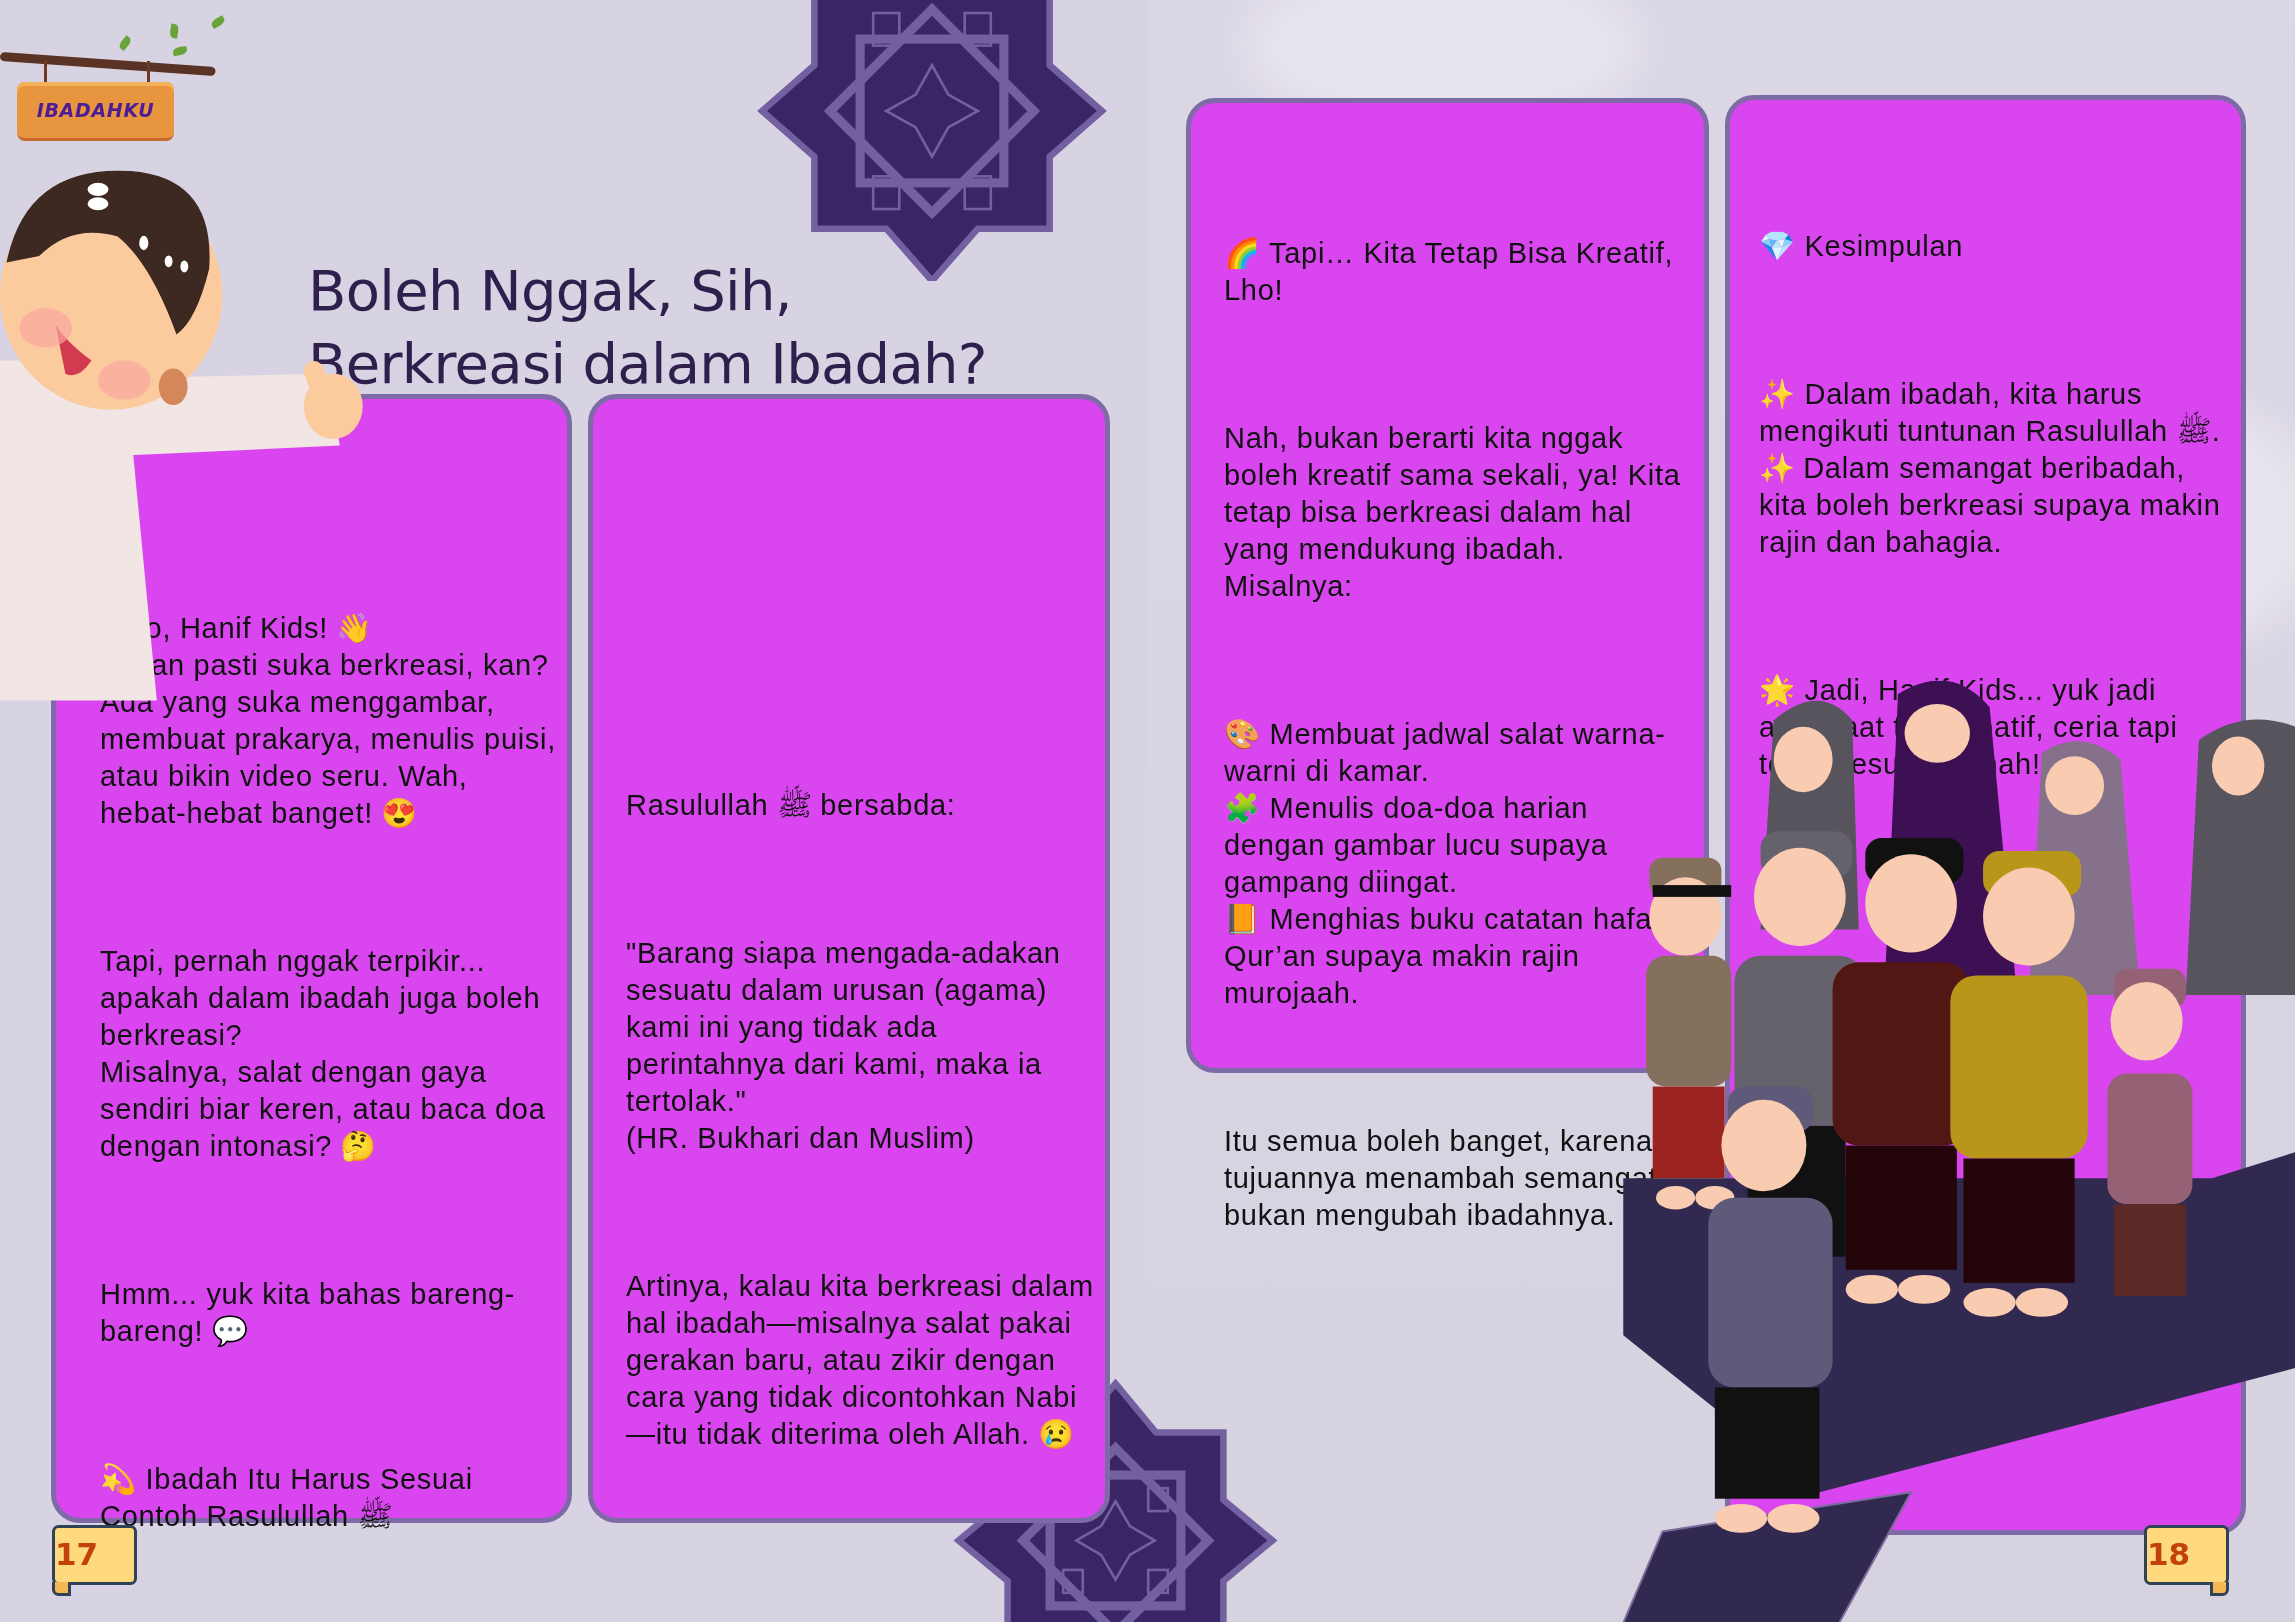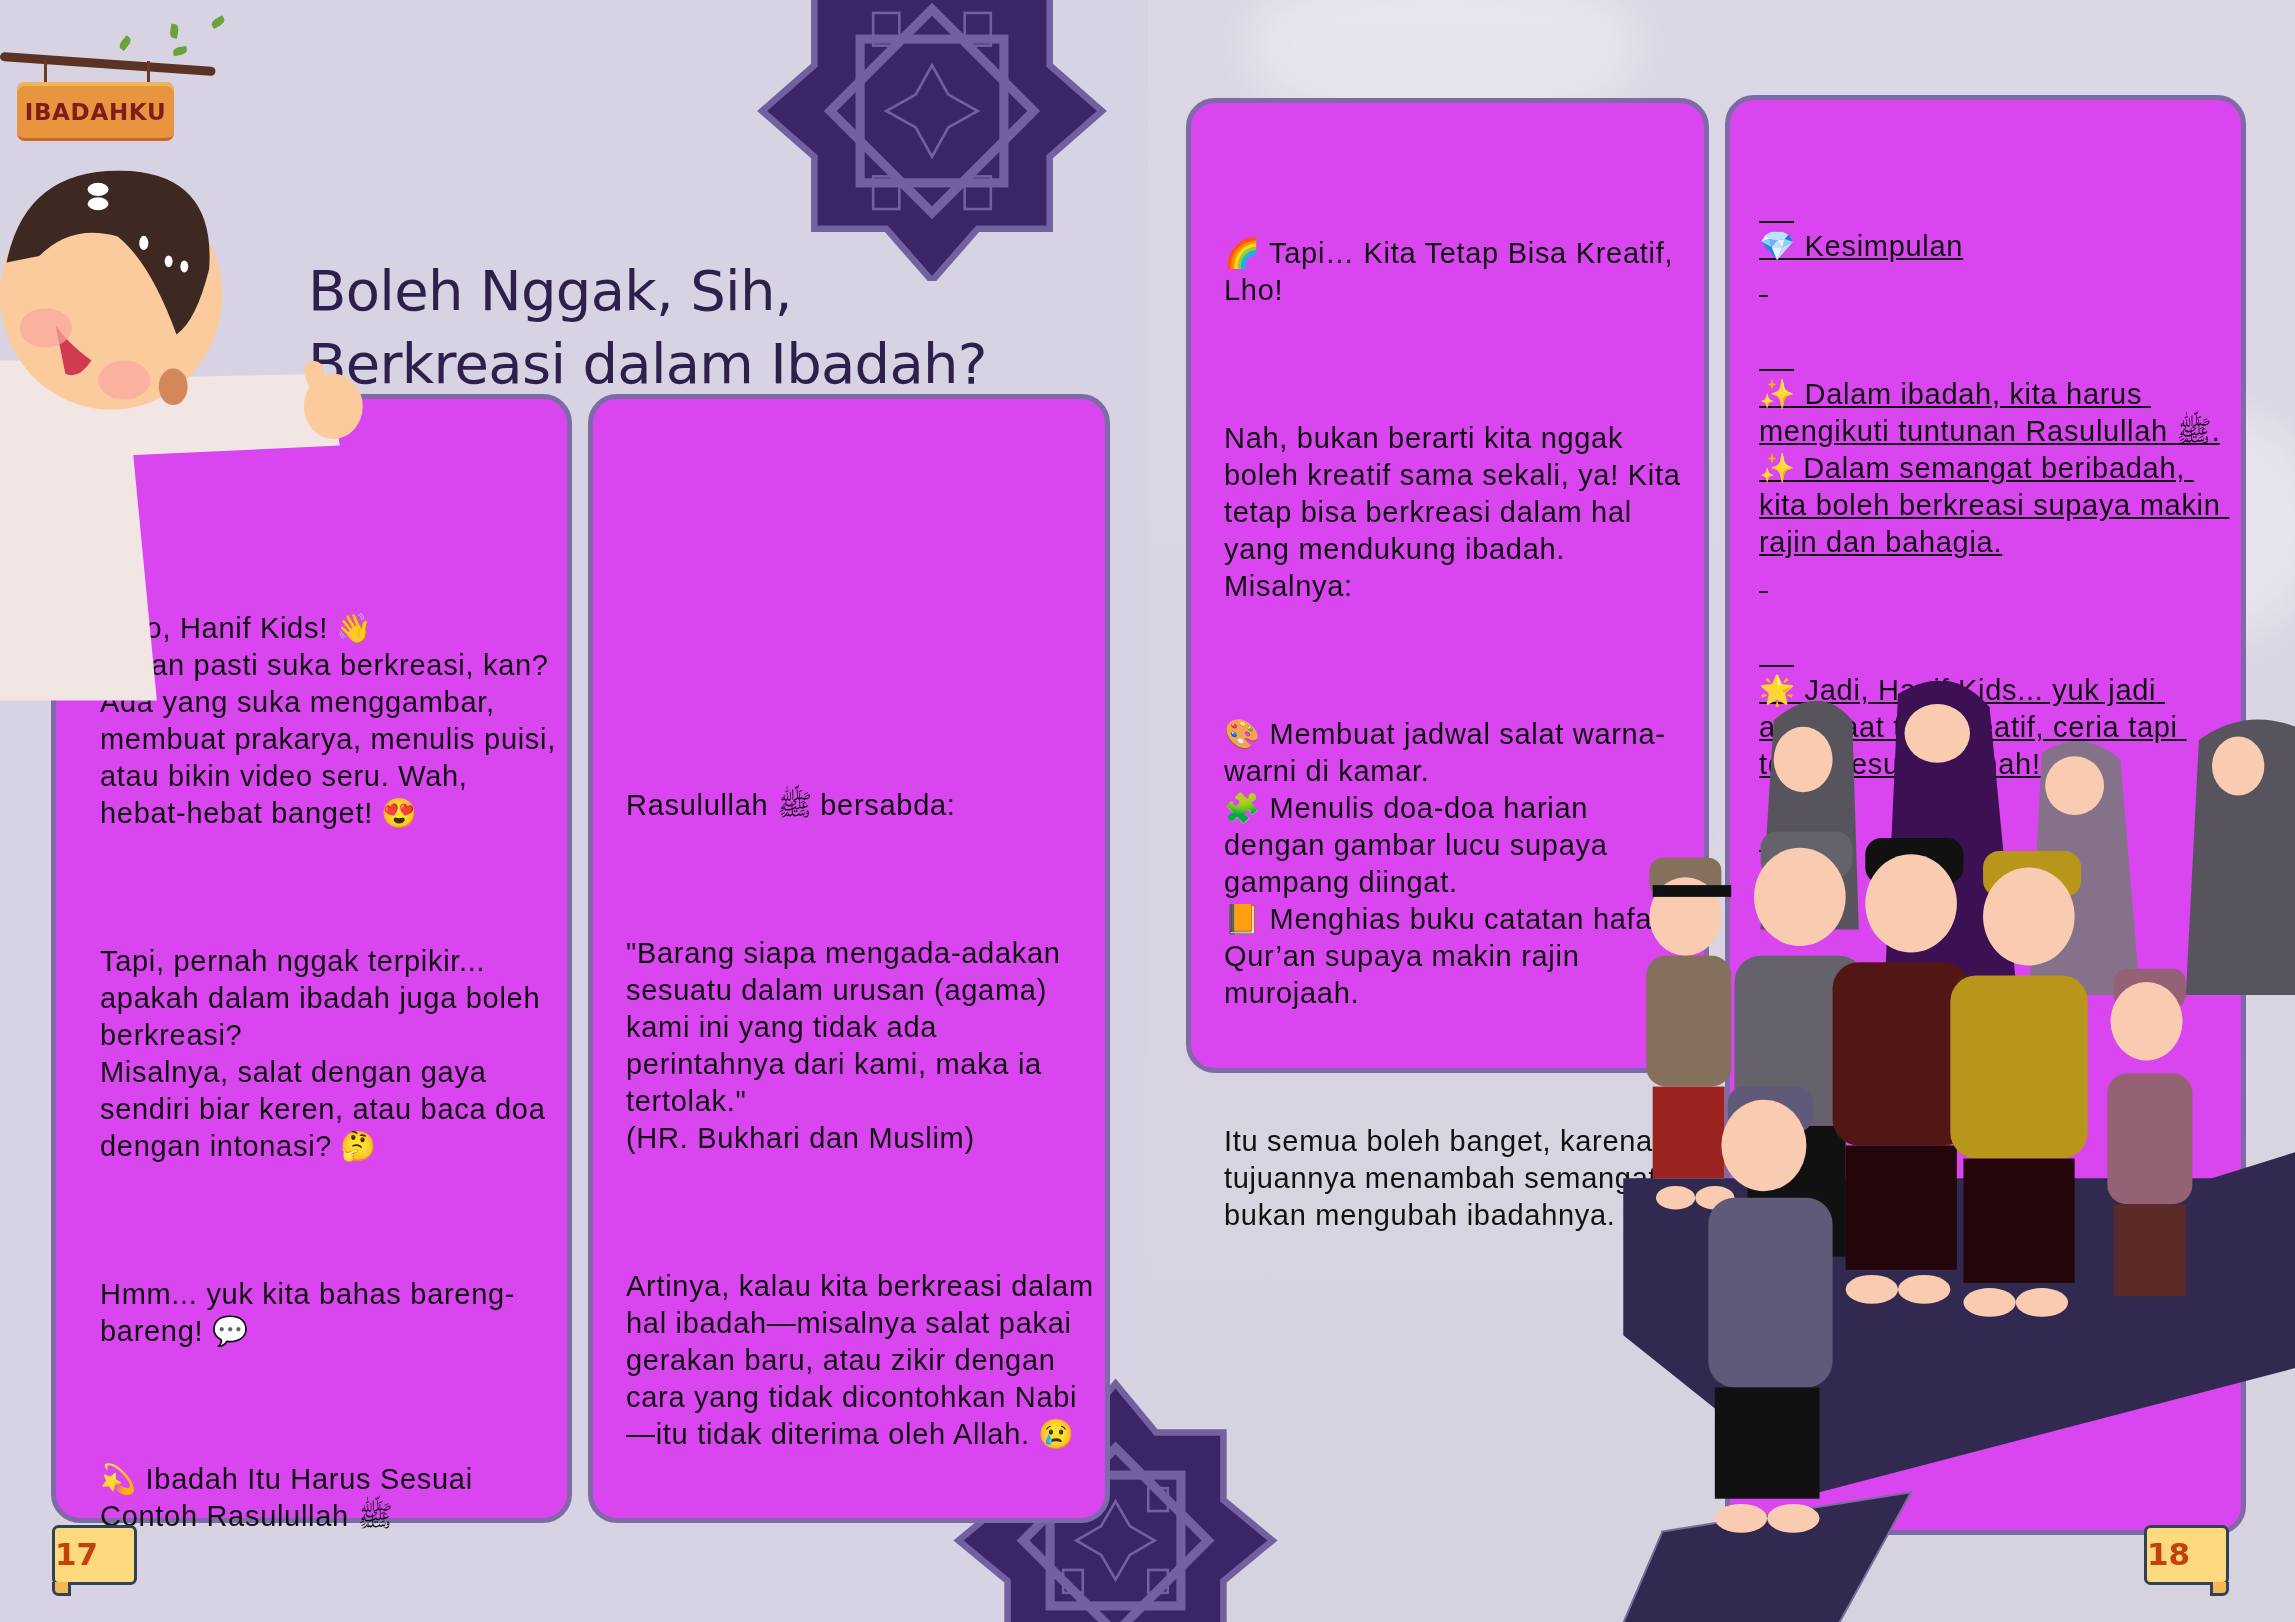--- a/index.html
+++ b/index.html
@@ -8,21 +8,21 @@
   .page-left{left:0;width:1148px;background:#d8d3e2;}
   .page-right{left:1148px;width:1148px;background:linear-gradient(180deg,#dcd7e5 0%,#d9d4e2 60%,#d7d2e0 100%);}
   .cloud{position:absolute;border-radius:50%;background:rgba(255,255,255,0.35);filter:blur(19.6px);}
   .card{position:absolute;background:#d946ef;border:5.2px solid #7e6aa6;border-radius:29px;box-sizing:border-box;}
   .card-text{position:absolute;font-size:29px;line-height:37px;color:#111;letter-spacing:0.7px;white-space:pre-wrap;}
   .card-text p{margin:0;}
   .title{position:absolute;left:308px;top:216px;font-family:"DejaVu Sans",sans-serif;font-weight:normal;font-size:56px;line-height:73px;color:#2e1f4d;letter-spacing:-0.7px;}
   .title span{display:block;}
   .sign{position:absolute;left:0;top:13px;width:262px;height:131px;}
   .sign-board{position:absolute;left:17px;top:69px;width:157px;height:56px;background:#e8953f;border-radius:7.9px;border-bottom:3.9px solid #c8692b;box-shadow:inset 0 3.9px 0 #f3b35a;}
-  .sign-label{position:absolute;left:0;right:0;top:17px;text-align:center;color:#7f1d1d;font-weight:bold;font-size:23px;letter-spacing:0.7px;font-family:"DejaVu Sans",sans-serif;}
+  .sign-label{position:absolute;left:0;right:0;top:17px;text-align:center;color:#4c1d95;font-weight:bold;font-style:italic;font-size:19px;letter-spacing:0.7px;font-family:"DejaVu Sans",sans-serif;}
   .branch{position:absolute;left:0;top:39px;width:216px;height:9.2px;background:#5b3325;border-radius:4.6px;transform:rotate(4deg);transform-origin:left;}
   .rope{position:absolute;width:2.6px;height:36px;background:#6b3a22;}
   .leaf{position:absolute;width:14.4px;height:7.9px;background:#6aa33a;border-radius:50% 0;}
   .page-badge{position:absolute;width:85px;height:60px;background:#ffd97e;border:3.3px solid #2f4257;border-radius:6.5px;box-sizing:border-box;}
   .page-badge span{position:absolute;left:0;right:0;top:7.9px;font-size:31px;font-weight:bold;color:#c2410c;font-family:"DejaVu Sans",sans-serif;}
   .badge-curl{position:absolute;width:19.6px;height:14.4px;background:#f3b755;border:3.3px solid #2f4257;border-top:none;box-sizing:border-box;}
   .ornament{position:absolute;}
   .boy{position:absolute;left:0;top:164px;width:366px;height:537px;}
   .kids{position:absolute;left:1623px;top:681px;width:673px;height:942px;}
 </style>
@@ -120,21 +120,21 @@
     <p>Nah, bukan berarti kita nggak boleh kreatif sama sekali, ya! Kita tetap bisa berkreasi dalam hal yang mendukung ibadah.
 Misalnya:</p><p>&nbsp;</p>
     <p>🎨 Membuat jadwal salat warna-warni di kamar.
 🧩 Menulis doa-doa harian dengan gambar lucu supaya gampang diingat.
 📙 Menghias buku catatan hafalan Qur’an supaya makin rajin murojaah.</p><p>&nbsp;</p>
     <p>Itu semua boleh banget, karena tujuannya menambah semangat, bukan mengubah ibadahnya.</p>
   </div>
 </div>
 
 <div class="card" style="left:1725px;top:95px;width:521px;height:1440px;">
-  <div class="card-text" style="left:29px;top:54px;width:471px;text-decoration:underline;">
+  <div class="card-text" style="left:29px;top:54px;width:471px;">
     <p>💎 Kesimpulan</p><p>&nbsp;</p>
     <p>✨ Dalam ibadah, kita harus mengikuti tuntunan Rasulullah ﷺ.
 ✨ Dalam semangat beribadah, kita boleh berkreasi supaya makin rajin dan bahagia.</p><p>&nbsp;</p>
     <p>🌟 Jadi, Hanif Kids... yuk jadi anak taat tapi kreatif, ceria tapi tetap sesuai sunnah! 💖</p>
   </div>
 </div>
 
 <svg class="boy" viewBox="0 0 560 820">
   <path d="M0,300 L190,300 L240,820 L0,820 Z" fill="#f1e6e3"></path>
   <path d="M60,330 L500,320 L520,430 L80,450 Z" fill="#f1e6e3"></path>

